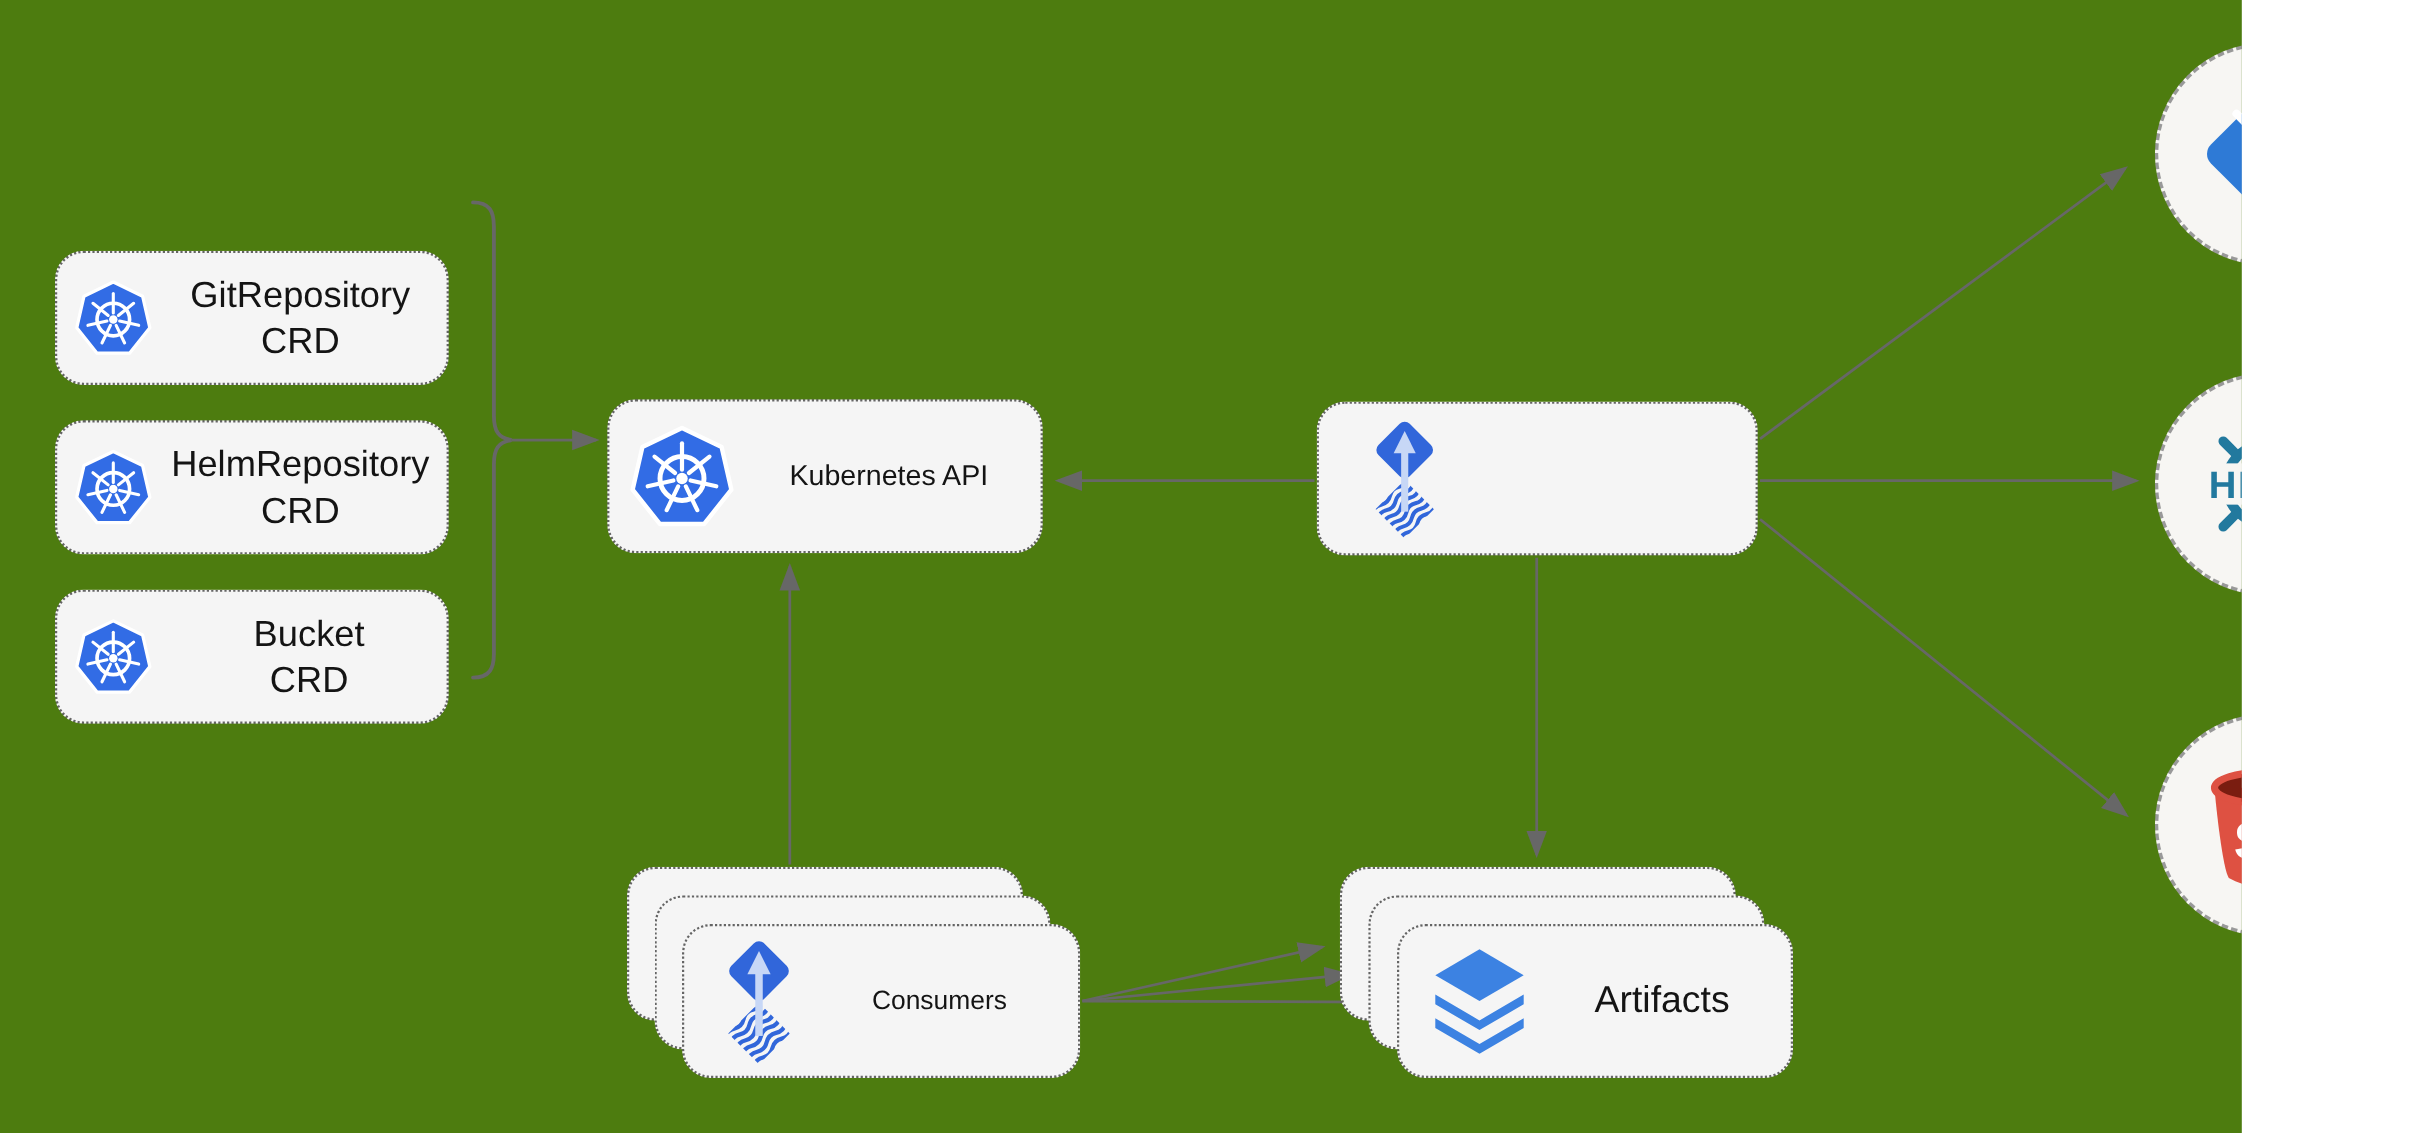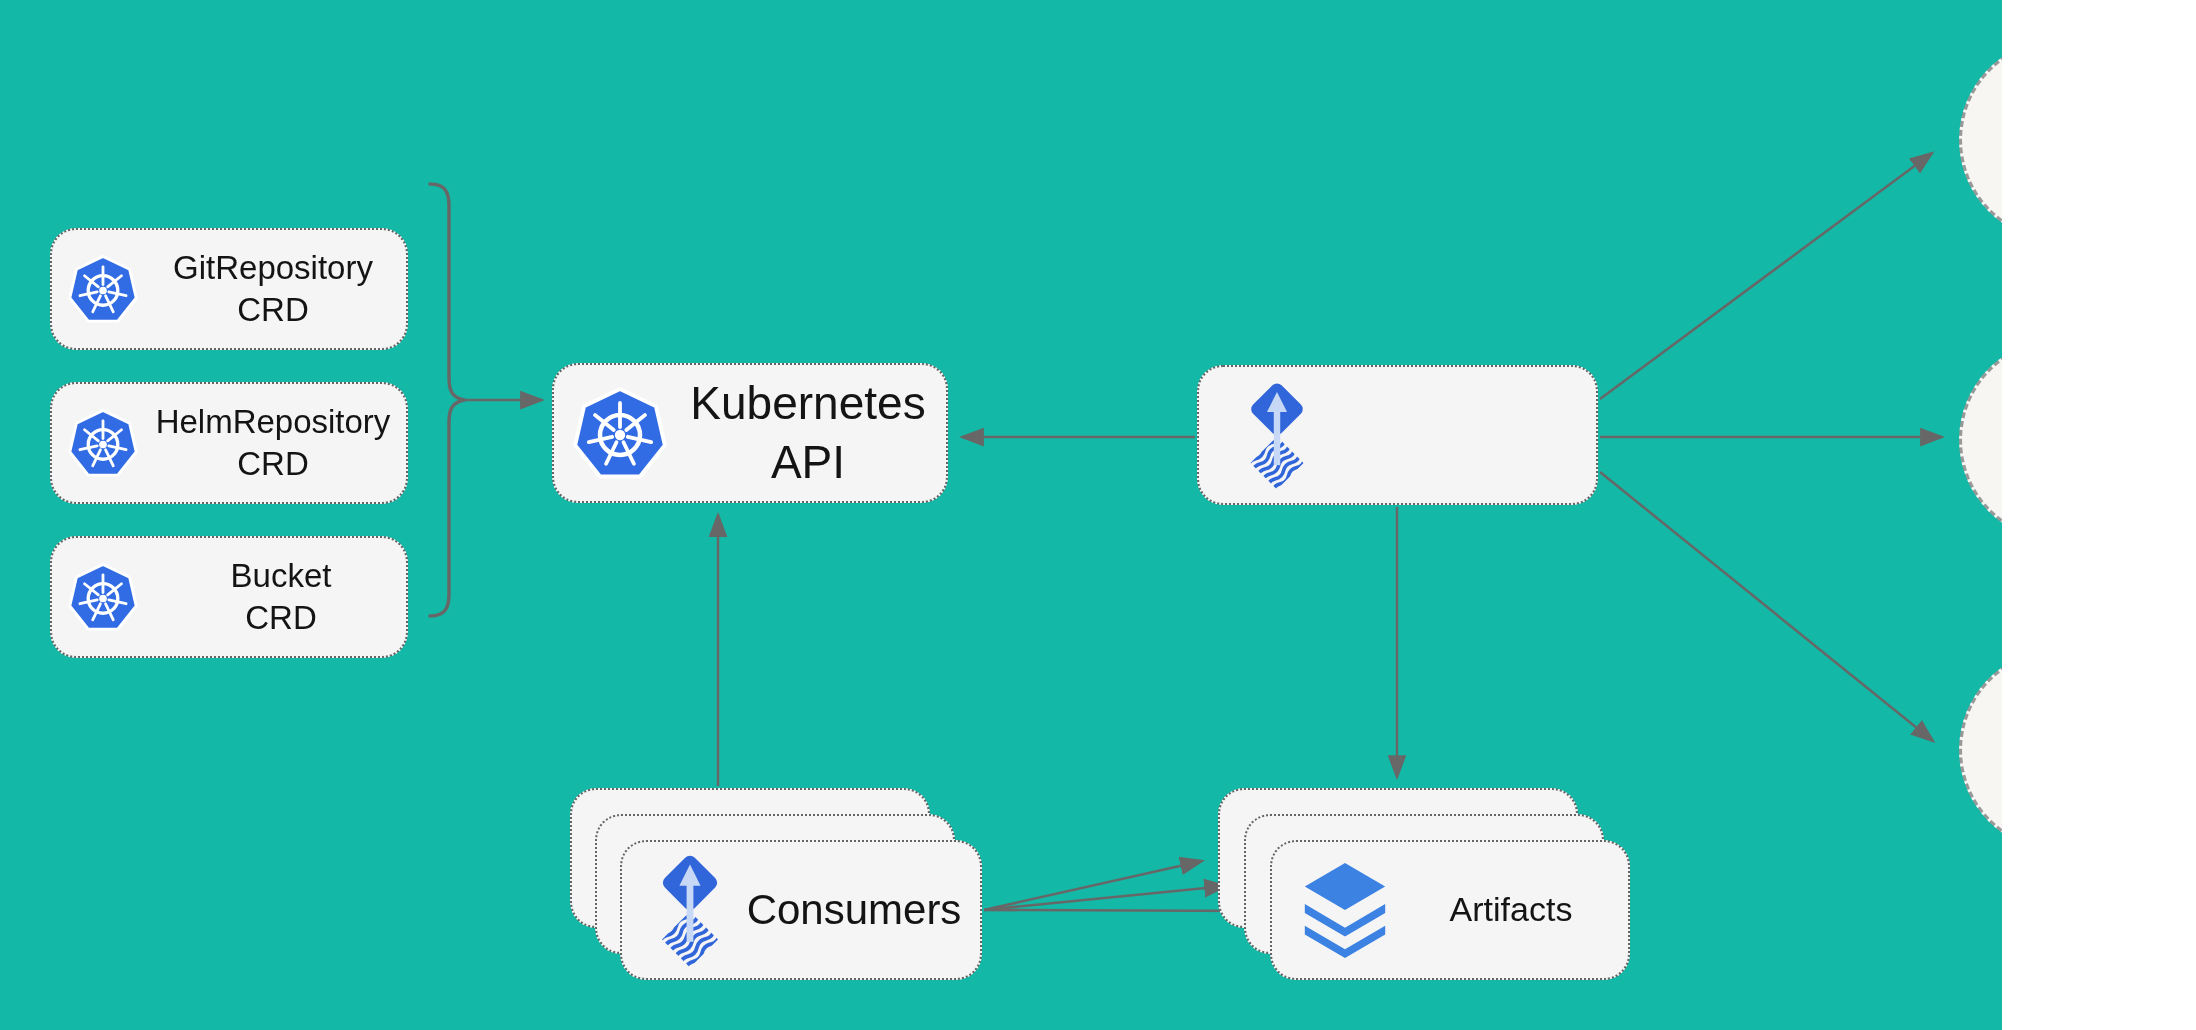--- a/index.html
+++ b/index.html
@@ -1,22 +1,23 @@
 <!DOCTYPE html>
 <html style="--k8s-blue: #326ce5; --flux-blue: #3166da; --flux-light: #c7d7f6; --git-blue: #2e7ad6; --helm-teal: #22799e; --s3-red: #de5142; --s3-dark: #7a1d10; --layers-blue: #3c82e2; --box-bg: #f5f5f5; --circle-bg: #f7f6f3; --edge-gray: #676767; --text: #141414;"><head>
 <meta charset="utf-8">
 <style>
   html,body{margin:0;padding:0;background:#ffffff;}
   #canvas{
     position:relative;
     width:2002px;height:1030px;
-    background:#14b8a6;
+    background:#4d7c0f;
     font-family:"Liberation Sans", sans-serif;
     color:var(--text,#141414);
     overflow:hidden;
+    padding-left:36px;
   }
   svg{display:block;}
   #edges{position:absolute;left:0;top:0;pointer-events:none;}
   .edge{stroke:var(--edge-gray,#676767);stroke-width:2.5;fill:none;}
   .brace{stroke:var(--edge-gray,#676767);stroke-width:3.5;fill:none;stroke-linecap:round;}
   .node{
     position:absolute;
     background:var(--box-bg,#f5f5f5);
     border:2px dotted #646464;
     border-radius:26px;
@@ -175,37 +176,37 @@
     <div class="label">
       <span class="ln">Bucket</span>
       <span class="ln">CRD</span>
     </div>
   </div>
 
   <div class="node" style="left:552px;top:363px;width:396px;height:140px;">
     <svg class="icon" width="100" height="100" viewBox="0 0 100 100" style="margin-left:16px">
         <use href="#sym-k8s"></use>
       </svg>
-    <div class="label" style="font-size:46px">Kubernetes API</div>
+    <div class="label" style="font-size:26px">Kubernetes API</div>
   </div>
 
   <div class="node" style="left:1197px;top:365px;width:401px;height:140px;">
     <svg class="icon" width="72" height="112" viewBox="0 0 100 156" style="margin-left:42px">
         <use href="#sym-flux"></use>
       </svg>
   </div>
 
   <div>
     <div class="ghost" style="left:570px;top:788px;width:360px;height:140px;"></div>
     <div class="ghost" style="left:595px;top:814px;width:360px;height:140px;"></div>
     <div class="node" style="left:620px;top:840px;width:362px;height:140px;">
       <svg class="icon" width="76" height="118" viewBox="0 0 100 156" style="margin-left:30px">
           <use href="#sym-flux"></use>
         </svg>
-      <div class="label" style="font-size:42px">Consumers</div>
+      <div class="label" style="font-size:24px">Consumers</div>
     </div>
   </div>
 
   <div>
     <div class="ghost" style="left:1218px;top:788px;width:360px;height:140px;"></div>
     <div class="ghost" style="left:1244px;top:814px;width:360px;height:140px;"></div>
     <div class="node" style="left:1270px;top:840px;width:360px;height:140px;">
       <svg class="icon" width="98" height="102" viewBox="0 0 100 104" style="margin-left:24px">
           <use href="#sym-layers"></use>
         </svg>

